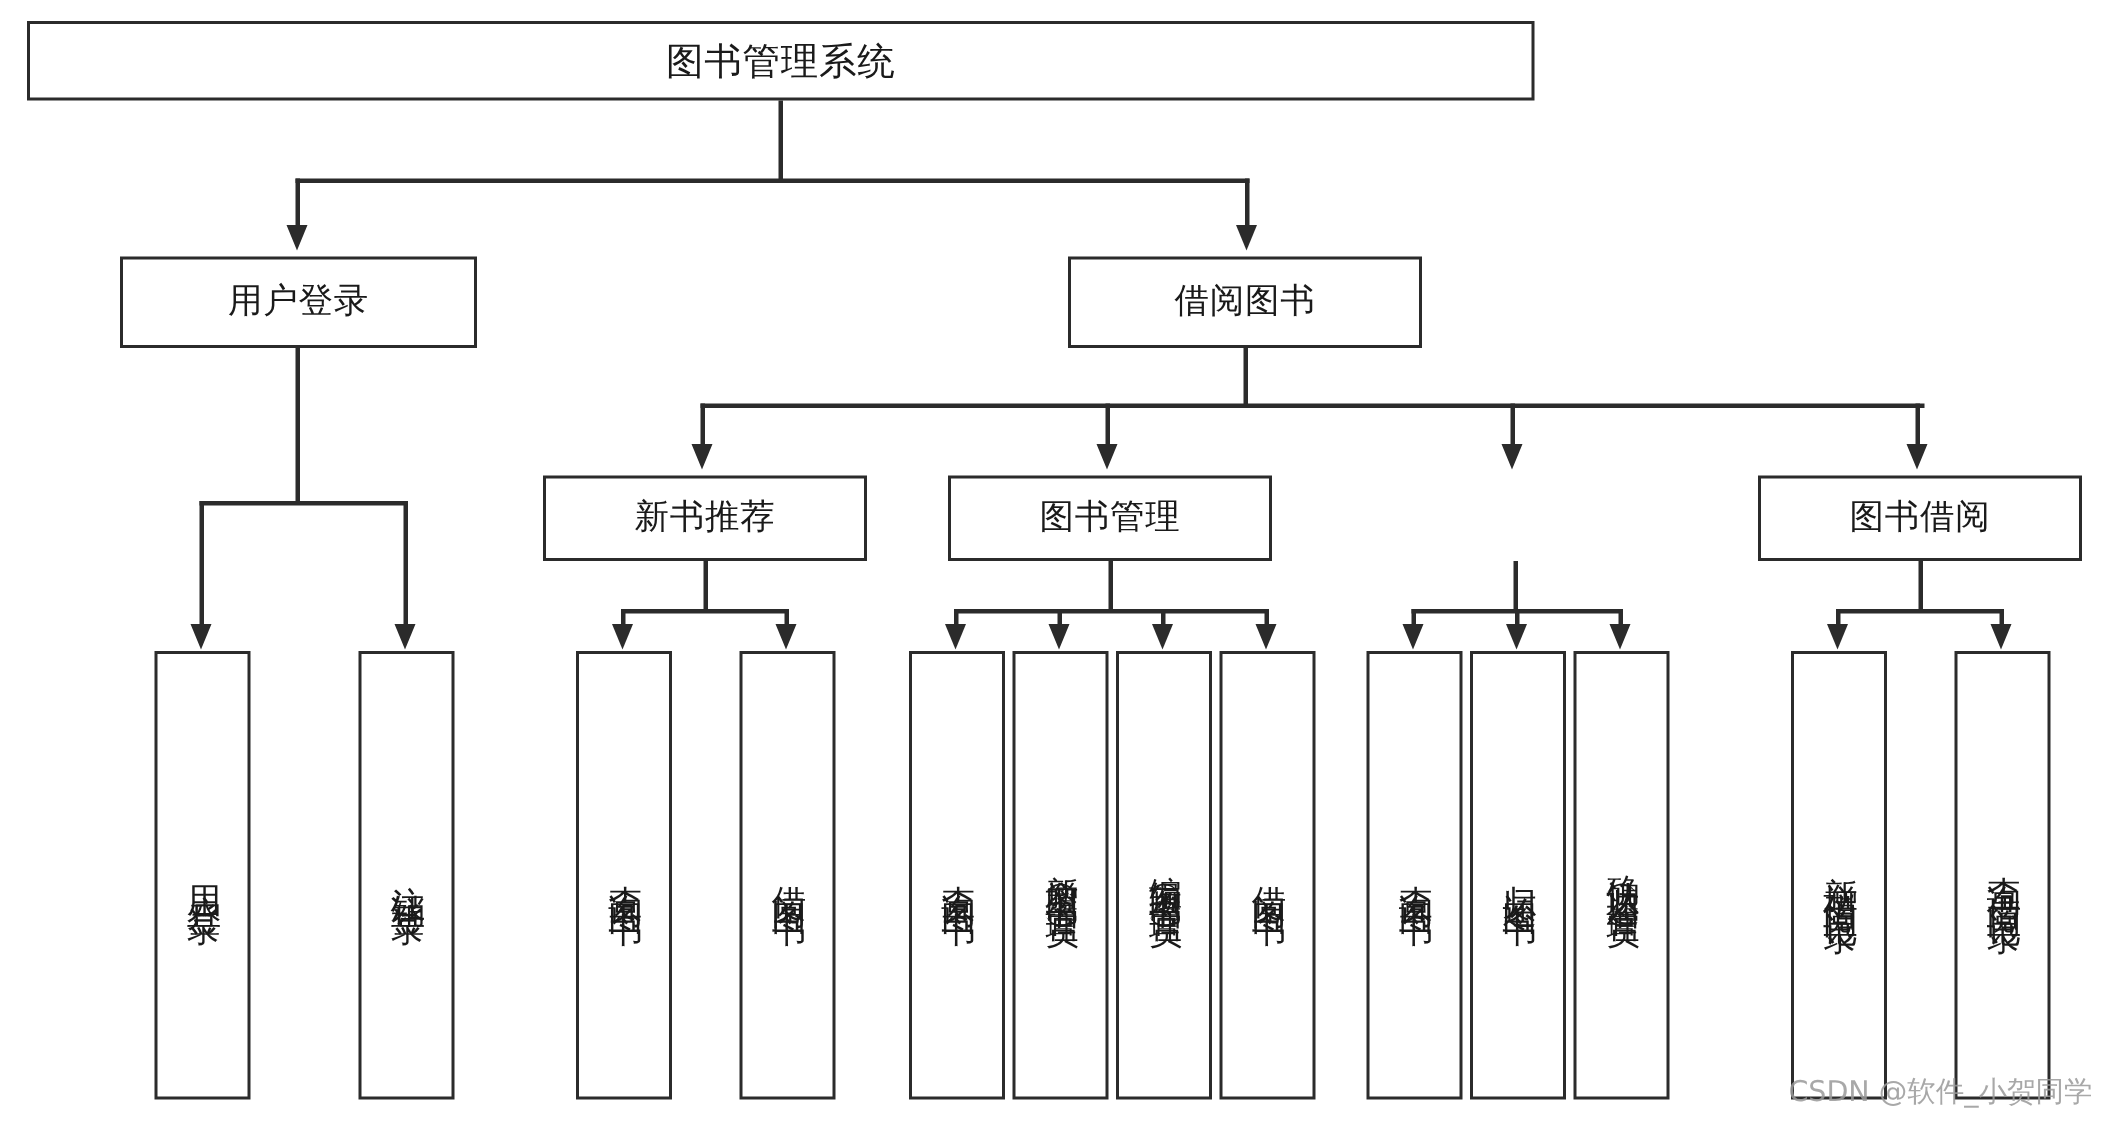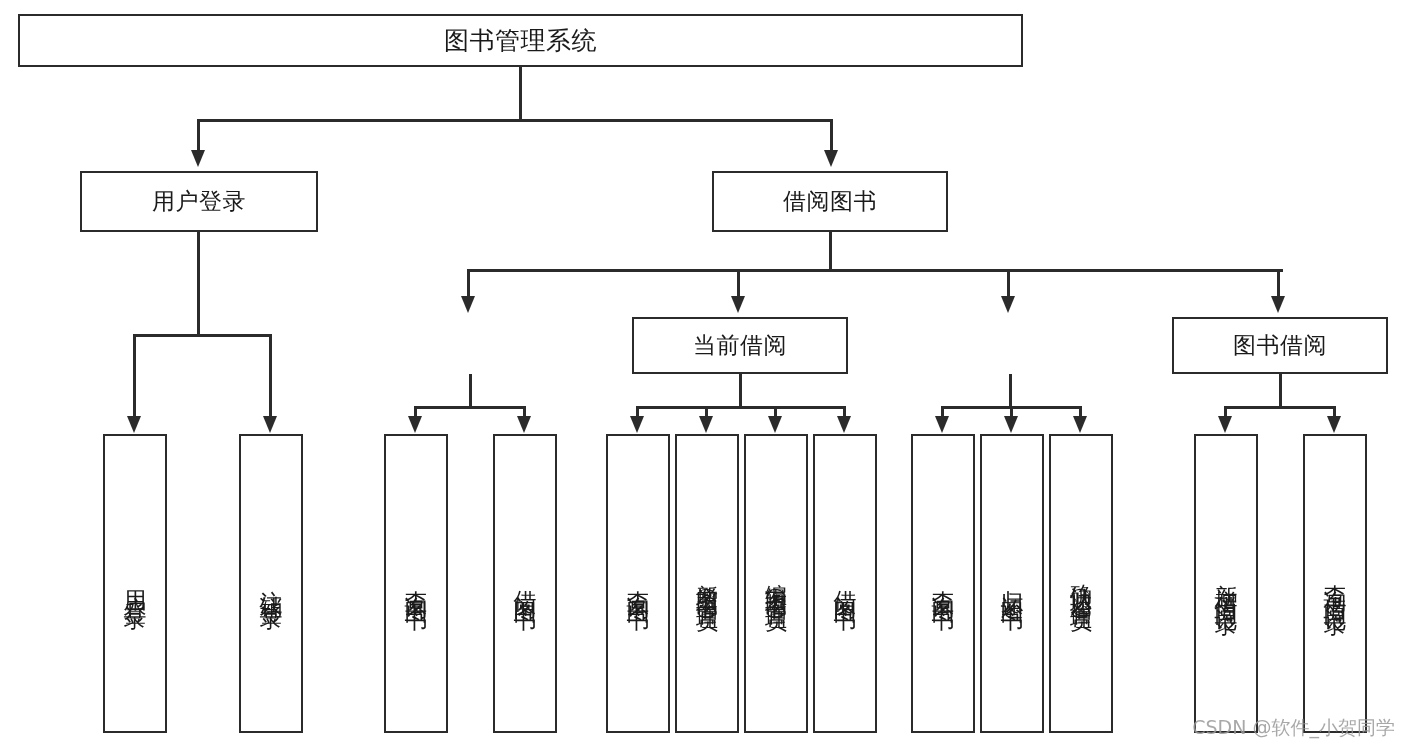--- a/index.html
+++ b/index.html
@@ -132,22 +132,25 @@
 
   <div class="vline" style="left:737px; top:269px; width:3px; height:28px;"></div>
   <div class="arrow" style="left:731px; top:296px;"></div>
 
   <div class="vline" style="left:1007px; top:269px; width:3px; height:28px;"></div>
   <div class="arrow" style="left:1001px; top:296px;"></div>
 
   <div class="vline" style="left:1277px; top:269px; width:3px; height:28px;"></div>
   <div class="arrow" style="left:1271px; top:296px;"></div>
 
+  <div class="node lvl2" style="left:362px; top:317px; width:216px; height:57px;">
+    <span class="label">新书推荐</span>
+  </div>
   <div class="node lvl2" style="left:632px; top:317px; width:216px; height:57px;">
-    <span class="label">当前借阅</span>
+    <span class="label">图书管理</span>
   </div>
   <div class="node lvl2" style="left:1172px; top:317px; width:216px; height:57px;">
     <span class="label">图书借阅</span>
   </div>
 
   <div class="vline" style="left:469px; top:374px; width:3px; height:34px;"></div>
   <div class="hline" style="left:414px; top:406px; width:112px; height:3px;"></div>
   <div class="vline" style="left:414px; top:406px; width:3px; height:11px;"></div>
   <div class="arrow" style="left:408px; top:416px;"></div>
   <div class="vline" style="left:523px; top:406px; width:3px; height:11px;"></div>

